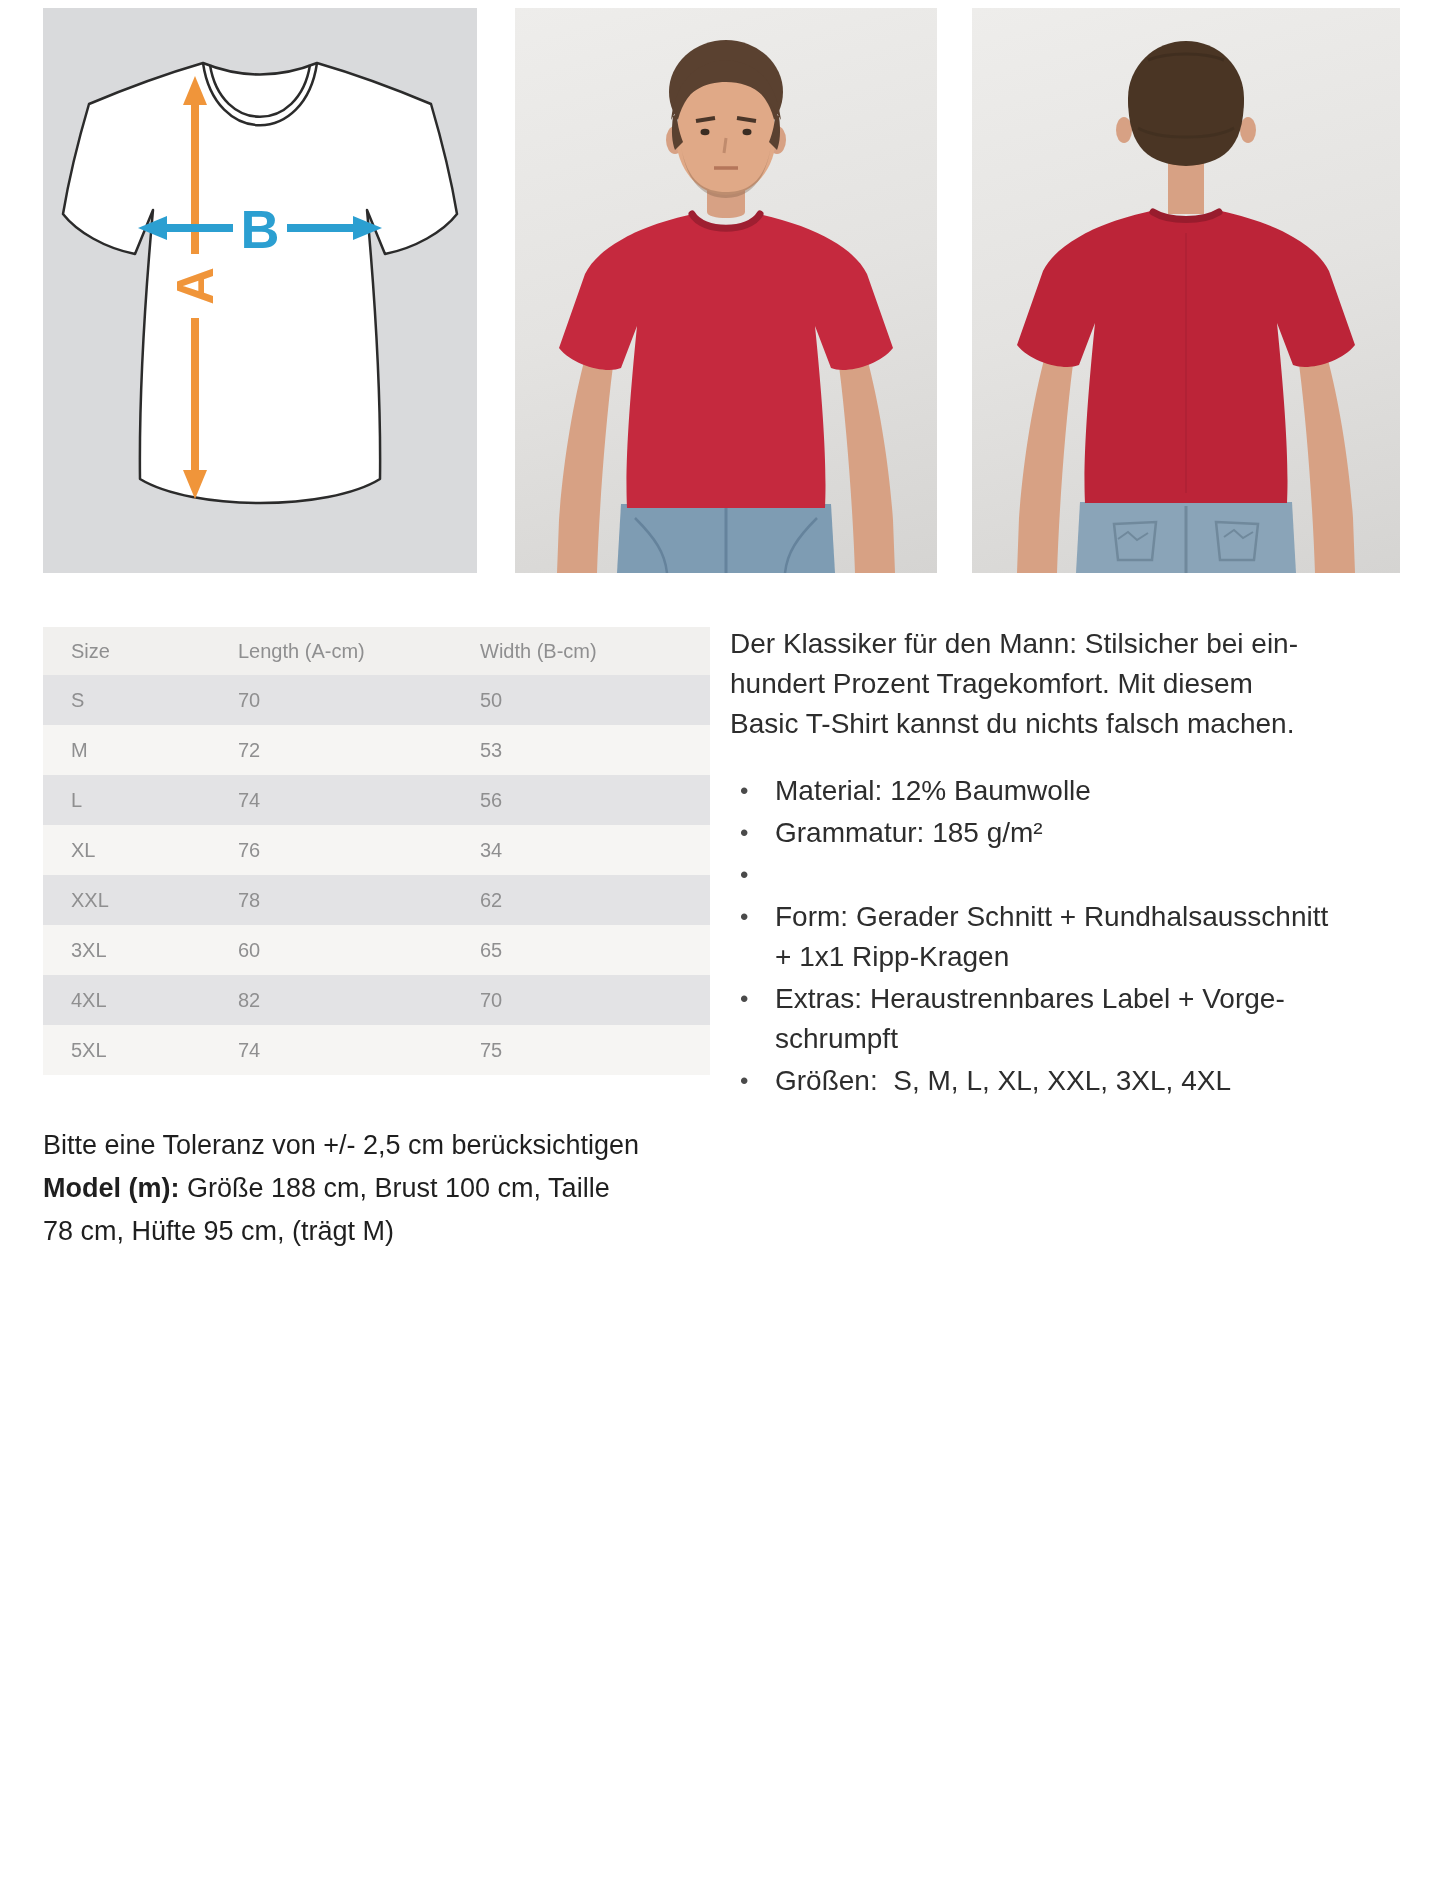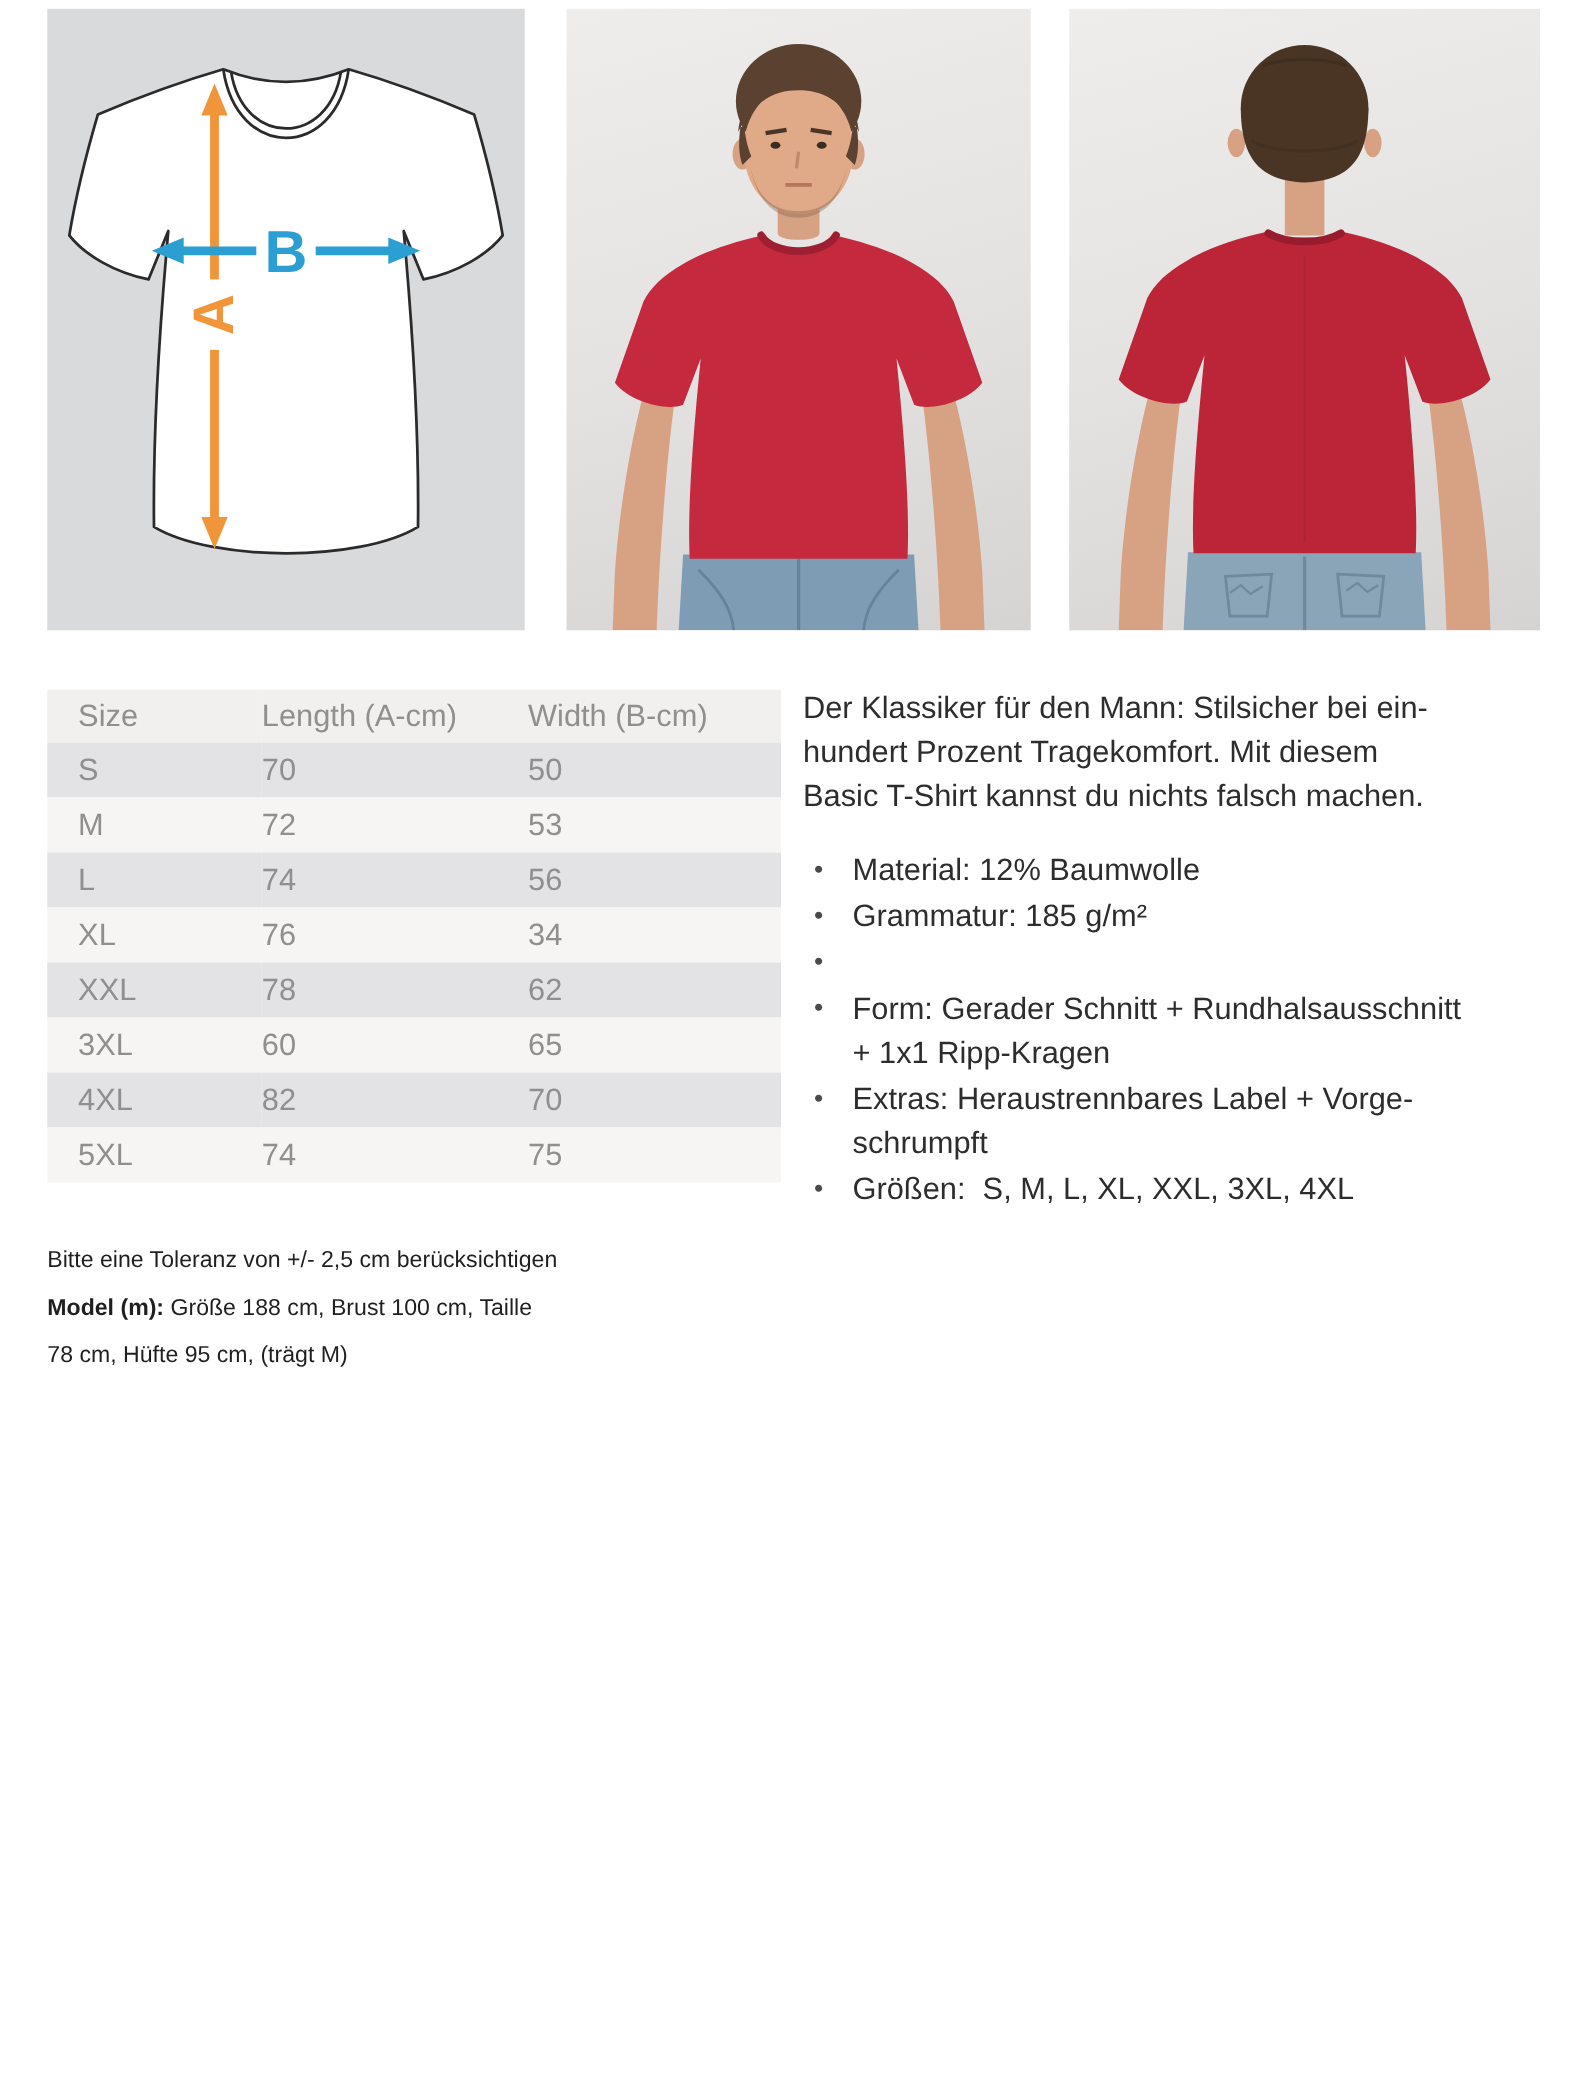--- a/index.html
+++ b/index.html
@@ -5,36 +5,36 @@
   html,body{margin:0;padding:0;background:#ffffff;}
   body{width:1445px;height:1886px;position:relative;font-family:"Liberation Sans",sans-serif;overflow:hidden;}
   
   .panel{position:absolute;top:8px;height:565px;overflow:hidden;}
   .panel-diagram{left:43px;width:434px;background:#d9dadc;}
   .panel-photo{background:linear-gradient(165deg,#eeedeb 0%,#e4e3e1 50%,#d5d4d2 100%);}
   .panel-front{left:515px;width:422px;}
   .panel-back{left:972px;width:428px;}
   .panel svg{display:block;width:100%;height:100%;}
   
-  .size-table{position:absolute;left:43px;top:627px;width:667px;border-collapse:collapse;table-layout:fixed;font-size:28px;color:#8f8f90;}
+  .size-table{position:absolute;left:43px;top:627px;width:667px;border-collapse:collapse;table-layout:fixed;font-size:20px;color:#8f8f90;}
   .size-table th{font-weight:400;text-align:left;height:48px;background:#f1f0ee;}
   .size-table td{height:50px;}
   .size-table td,.size-table th{padding:0;vertical-align:middle;}
   .size-table .c1{padding-left:28px;}
   .size-table tr.shade td{background:#e3e3e5;}
   .size-table tr.lite td{background:#f6f5f3;}
   
   .desc{position:absolute;left:730px;top:624px;width:660px;color:#2d2d2d;font-size:28px;line-height:40px;}
   .desc-intro{white-space:pre-line;margin:0;}
   .bullets{list-style:none;margin:27px 0 0 0;padding:0;}
   .bullets li{display:flex;align-items:flex-start;margin:0 0 2px 0;}
   .bullets .dot{width:35px;flex:0 0 35px;text-align:left;padding-left:10px;color:#4a4a4a;font-size:24px;line-height:40px;}
   .bullets .btext{white-space:pre-line;}
   
-  .notes{position:absolute;left:43px;top:1124px;width:760px;color:#1f1f1f;font-size:21px;line-height:43px;}
+  .notes{position:absolute;left:43px;top:1124px;width:760px;color:#1f1f1f;font-size:27px;line-height:43px;}
   .notes p{margin:0;white-space:pre-line;}
   .notes b{font-weight:700;}
 </style>
 </head>
 <body>
 
 <div class="panel panel-diagram">
   <svg viewBox="0 0 434 565">
 
     <path d="M 160,55 C 122,66 84,80 46,96 C 36,130 26,170 20,206 C 34,224 62,240 92,246 L 110,202

